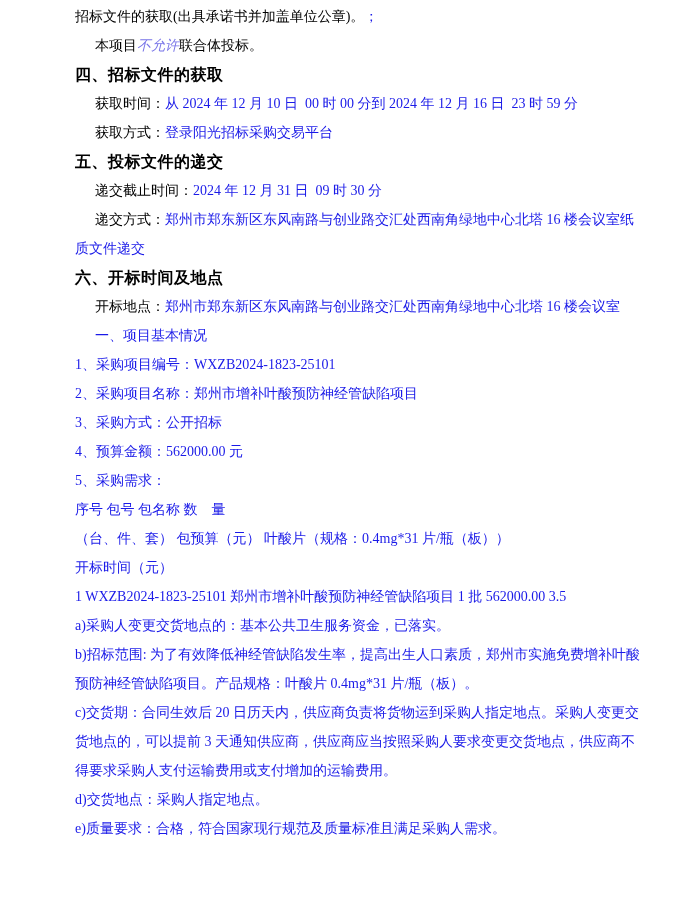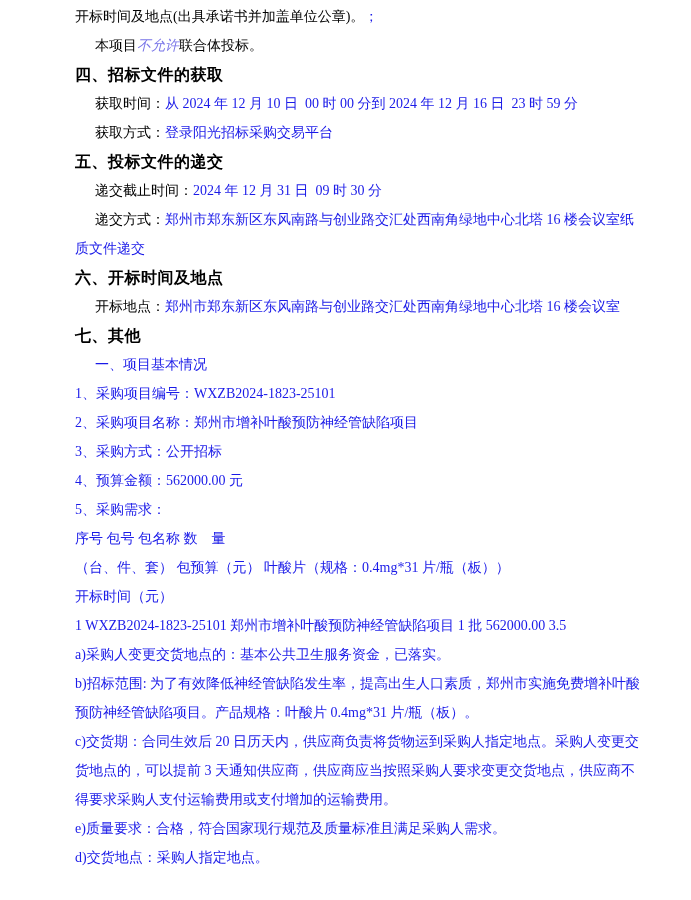--- a/index.html
+++ b/index.html
@@ -41,55 +41,54 @@
     color: #7a76e8;
     font-style: italic;
     text-align: center;
   }
 </style>
 </head>
 <body>
 
 <div class="doc">
 
-  <p class="pf"><span>开标时间及地点(出具承诺书并加盖单位公章)。</span><span class="blue">；</span></p>
+  <p class="pf"><span>招标文件的获取(出具承诺书并加盖单位公章)。</span><span class="blue">；</span></p>
 
   <p class="pi"><span>本项目</span><span class="em-blue">不允许</span><span>联合体投标。</span></p>
 
   <h2>四、招标文件的获取</h2>
 
   <p class="pi"><span>获取时间：</span><span class="blue">从 2024 年 12 月 10 日  00 时 00 分到 2024 年 12 月 16 日  23 时 59 分</span></p>
 
   <p class="pi"><span>获取方式：</span><span class="blue">登录阳光招标采购交易平台</span></p>
 
   <h2>五、投标文件的递交</h2>
 
   <p class="pi"><span>递交截止时间：</span><span class="blue">2024 年 12 月 31 日  09 时 30 分</span></p>
 
   <p class="pi"><span>递交方式：</span><span class="blue">郑州市郑东新区东风南路与创业路交汇处西南角绿地中心北塔 16 楼会议室纸质文件递交</span></p>
 
   <h2>六、开标时间及地点</h2>
 
 
   <p class="pi"><span>开标地点：</span><span class="blue">郑州市郑东新区东风南路与创业路交汇处西南角绿地中心北塔 16 楼会议室</span></p>
 
-  <h2>七、其他</h2>
 
   <p class="pi blue">一、项目基本情况</p>
 
   <p class="pf blue">1、采购项目编号：WXZB2024-1823-25101</p>
   <p class="pf blue">2、采购项目名称：郑州市增补叶酸预防神经管缺陷项目</p>
   <p class="pf blue">3、采购方式：公开招标</p>
   <p class="pf blue">4、预算金额：562000.00 元</p>
   <p class="pf blue">5、采购需求：</p>
 
   <p class="pf blue">序号 包号 包名称 数　量</p>
   <p class="pf blue">（台、件、套） 包预算（元） 叶酸片（规格：0.4mg*31 片/瓶（板））</p>
   <p class="pf blue">开标时间（元）</p>
   <p class="pf blue">1 WXZB2024-1823-25101 郑州市增补叶酸预防神经管缺陷项目 1 批 562000.00 3.5</p>
 
   <p class="pf blue">a)采购人变更交货地点的：基本公共卫生服务资金，已落实。</p>
   <p class="pf blue">b)招标范围: 为了有效降低神经管缺陷发生率，提高出生人口素质，郑州市实施免费增补叶酸预防神经管缺陷项目。产品规格：叶酸片 0.4mg*31 片/瓶（板）。</p>
   <p class="pf blue">c)交货期：合同生效后 20 日历天内，供应商负责将货物运到采购人指定地点。采购人变更交货地点的，可以提前 3 天通知供应商，供应商应当按照采购人要求变更交货地点，供应商不得要求采购人支付运输费用或支付增加的运输费用。</p>
+  <p class="pf blue">d)交货地点：采购人指定地点。</p>
   <p class="pf blue">e)质量要求：合格，符合国家现行规范及质量标准且满足采购人需求。</p>
-  <p class="pf blue">d)交货地点：采购人指定地点。</p>
 
 </div>
 
 </body></html>

